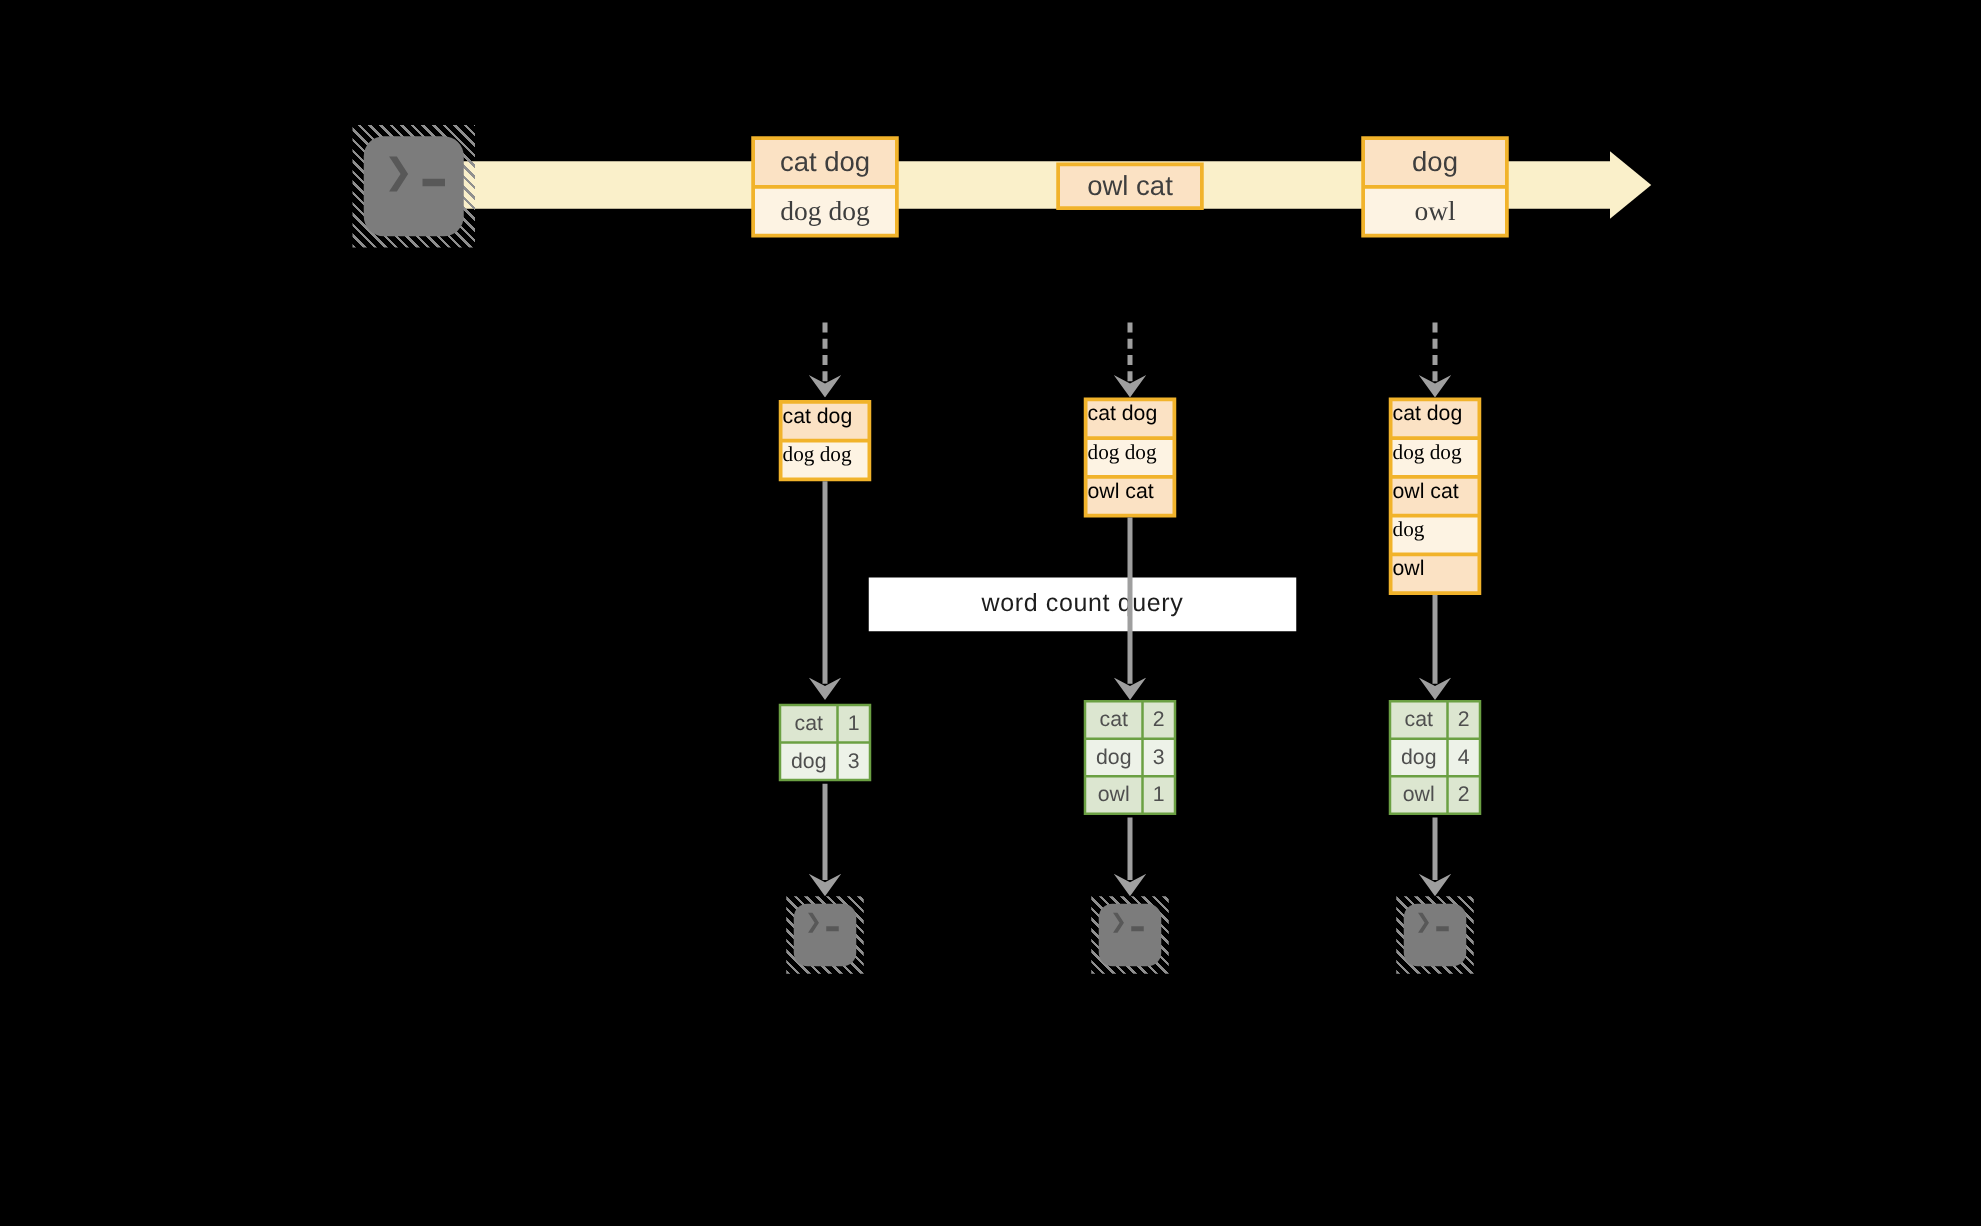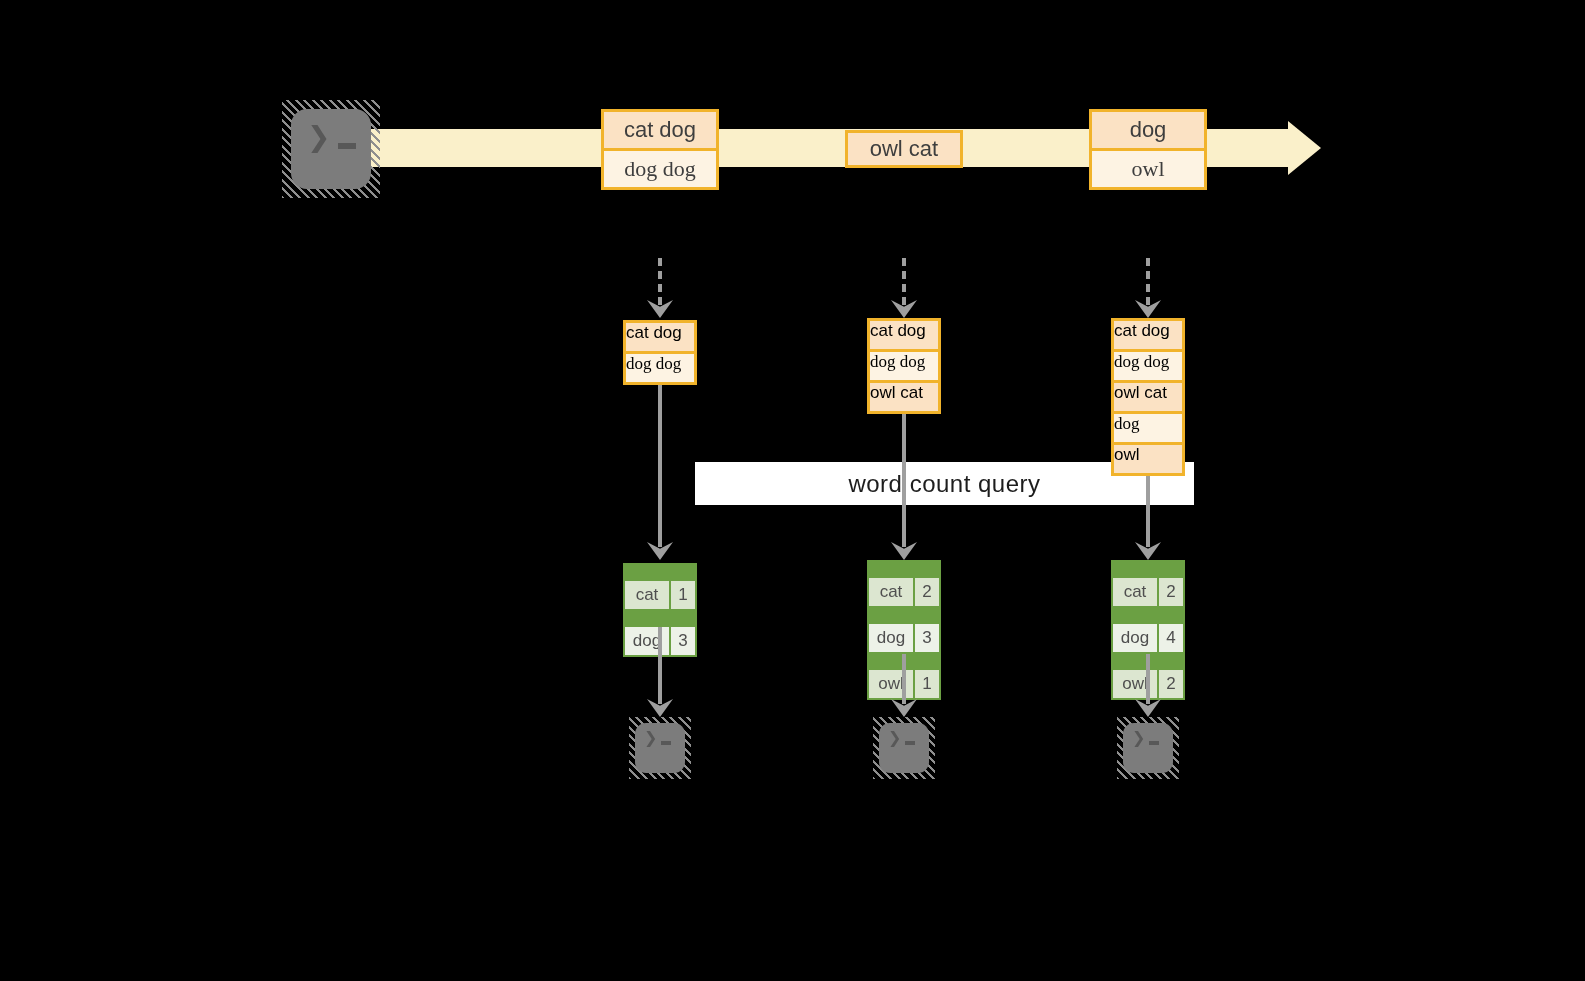--- a/index.html
+++ b/index.html
@@ -51,25 +51,25 @@
   .state-stack{position:absolute;background:var(--amber);padding:3px;display:flex;flex-direction:column;gap:3px;z-index:3;}
   .state-stack .cell{width:68px;height:28px;font-size:17px;}
   
   .varrow{position:absolute;width:26px;transform:translateX(-50%);z-index:4;}
   .varrow .line{position:absolute;left:50%;top:0;bottom:13px;width:0;transform:translateX(-50%);}
   .varrow.dashed .line{border-left:4px dashed var(--arrow-gray);}
   .varrow.solid .line{border-left:4px solid var(--arrow-gray);}
   .varrow .head{position:absolute;left:50%;bottom:0;width:26px;height:18px;transform:translateX(-50%);
     background:var(--arrow-gray);clip-path:polygon(0 0,50% 38%,100% 0,50% 100%);}
   
-  .query-band{position:absolute;left:695px;top:462px;width:499px;height:43px;background:#ffffff;z-index:2;
-    display:flex;align-items:center;justify-content:center;color:var(--query-ink);font-size:24px;letter-spacing:.5px;}
+  .query-band{position:absolute;left:695px;top:462px;width:342px;height:43px;background:#ffffff;z-index:2;
+    display:flex;align-items:center;justify-content:center;color:var(--query-ink);font-size:20px;letter-spacing:.5px;}
   
   .result-table{position:absolute;background:var(--green);padding:2px;display:flex;flex-direction:column;gap:2px;z-index:3;}
-  .r-row{display:flex;gap:2px;margin-top:16px;}
+  .r-row{display:flex;gap:2px;}
   .r-row div{height:28px;display:flex;align-items:center;justify-content:center;color:#4f4f4f;font-size:17px;}
   .r-word{width:44px;}
   .r-count{width:24px;}
   .r-row.dark div{background:var(--green-dark);}
   .r-row.light div{background:var(--green-light);}
 </style>
 </head>
 <body>
 
 <div class="canvas">

